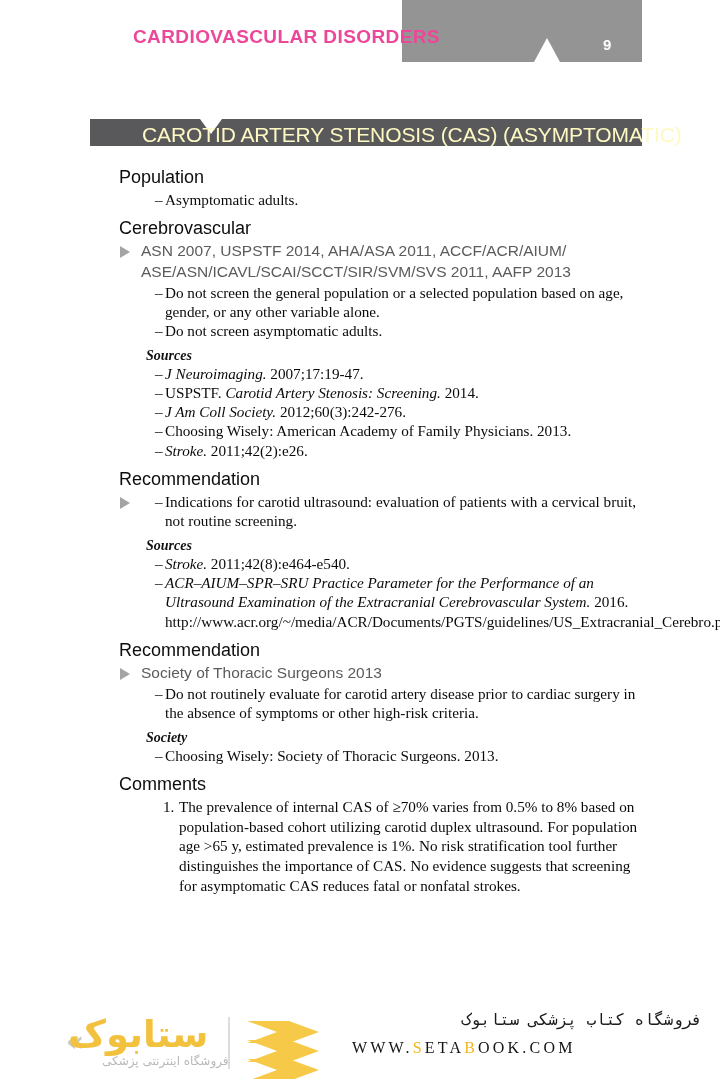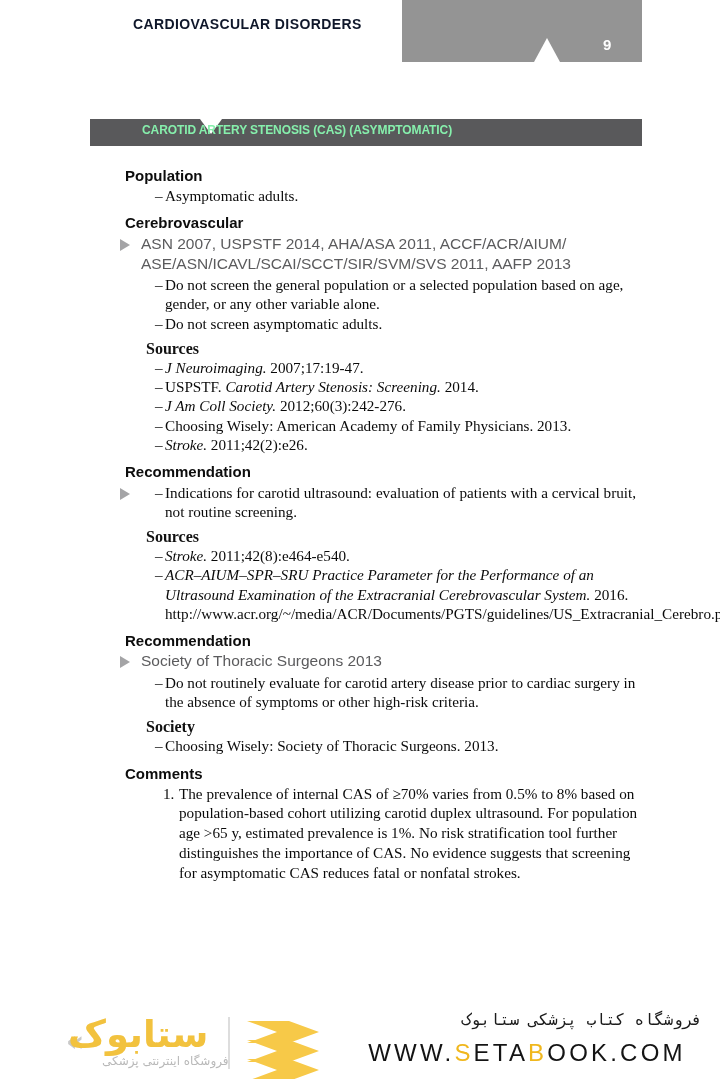--- a/index.html
+++ b/index.html
@@ -7,24 +7,24 @@
     width:720px; height:1080px;
     background:#ffffff;
     font-family:"Liberation Serif", serif;
     overflow:hidden;
   }
   .page { position:relative; width:720px; height:1080px; background:#fff; }
 
   
   .runhead-wrap { position:absolute; left:0; top:0; width:720px; height:68px; }
   .runhead-title {
-    position:absolute; left:133px; top:16px;
-    font-family:"Liberation Sans", sans-serif;
-    font-weight:bold; font-size:14px; letter-spacing:0.4px;
-    color:#0f172a;
+    position:absolute; left:133px; top:26px;
+    font-family:"Liberation Sans", sans-serif;
+    font-weight:bold; font-size:19px; letter-spacing:0.4px;
+    color:#ec4899;
   }
   .runhead-block {
     position:absolute; left:402px; top:0; width:240px; height:62px;
     background:#949494;
   }
   .runhead-notch {
     position:absolute; left:534px; top:38px;
     width:0; height:0;
     border-left:13px solid transparent;
     border-right:13px solid transparent;
@@ -44,40 +44,40 @@
   .titlebar-notch {
     position:absolute; left:110px; top:0;
     width:0; height:0;
     border-left:11px solid transparent;
     border-right:11px solid transparent;
     border-top:15px solid #ffffff;
   }
   .titlebar-text {
     position:absolute; left:52px; top:4px;
     font-family:"Liberation Sans", sans-serif;
-    font-weight:bold; font-size:12px; letter-spacing:-0.1px;
-    color:#86efac; white-space:nowrap;
+    font-weight:normal; font-size:21px; letter-spacing:-0.1px;
+    color:#fef9c3; white-space:nowrap;
   }
 
   
   .content {
     position:absolute; left:119px; top:166px;
     width:530px;
   }
 
   h2.sec-head {
     font-family:"Liberation Sans", sans-serif;
-    font-weight:bold; font-size:15px; color:#0d0d0d;
-    line-height:1.28; margin-top:8px; margin-bottom:1px;margin-left:6px;
+    font-weight:normal; font-size:18px; color:#0d0d0d;
+    line-height:1.28; margin-top:8px; margin-bottom:1px;
   }
   h2.sec-head:first-child { margin-top:0; }
 
   h3.sub-head {
     font-family:"Liberation Serif", serif;
-    font-weight:bold; font-size:16px;
+    font-style:italic; font-weight:bold; font-size:14px;
     color:#111; margin-top:7px; margin-bottom:0px; padding-left:27px;
   }
 
   .org {
     position:relative;
     font-family:"Liberation Sans", sans-serif;
     font-size:15.5px; color:#5b5b5d;
     line-height:1.30; padding-left:22px;
     margin-top:1px; margin-bottom:1px;
   }
@@ -147,23 +147,23 @@
   .logo-chev { position:absolute; left:205px; top:12px; }
 
   .footer-right { position:absolute; left:352px; top:10px; width:350px; }
   .footer-fa {
     font-family:Liberation Mono, monospace;
     font-size:16px; color:#1b1b1b; direction:rtl; text-align:right;
     line-height:1.5;
   }
   .footer-url {
     margin-top:6px;
-    font-family:Liberation Sans, sans-serif;
-    font-size:24px; font-weight:normal; letter-spacing:3.2px;
-    color:#141414; text-align:center; white-space:nowrap;
+    font-family:Liberation Serif, serif;
+    font-size:16px; font-weight:normal; letter-spacing:3.2px;
+    color:#141414; text-align:left; white-space:nowrap;
   }
   .footer-url .hl { color:#f0b71d; }
 </style>
 </head>
 <body>
 
 <div class="page">
 
   <div class="runhead-wrap">
     <div class="runhead-block"></div>

